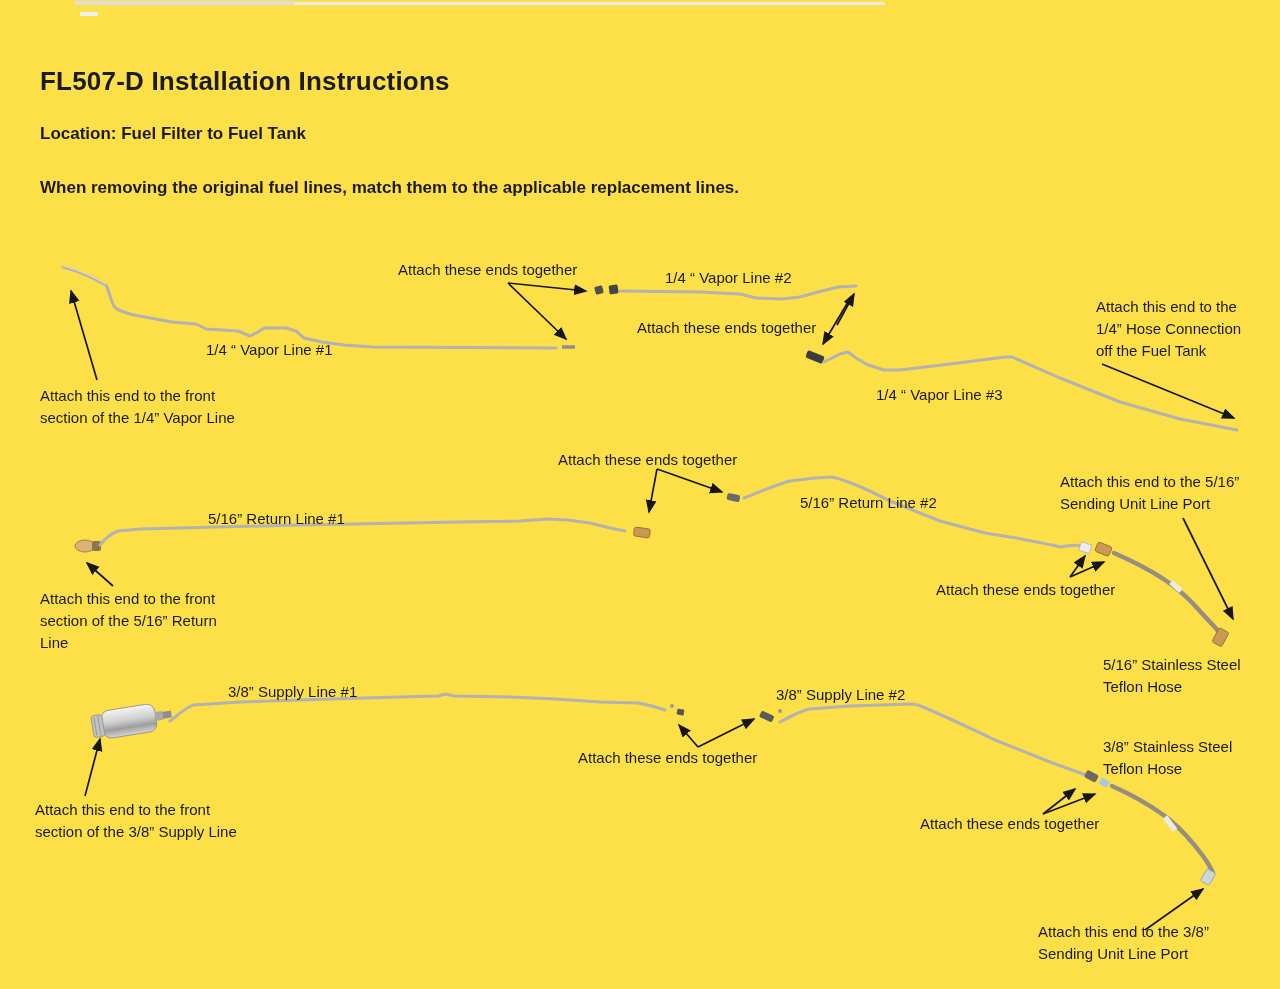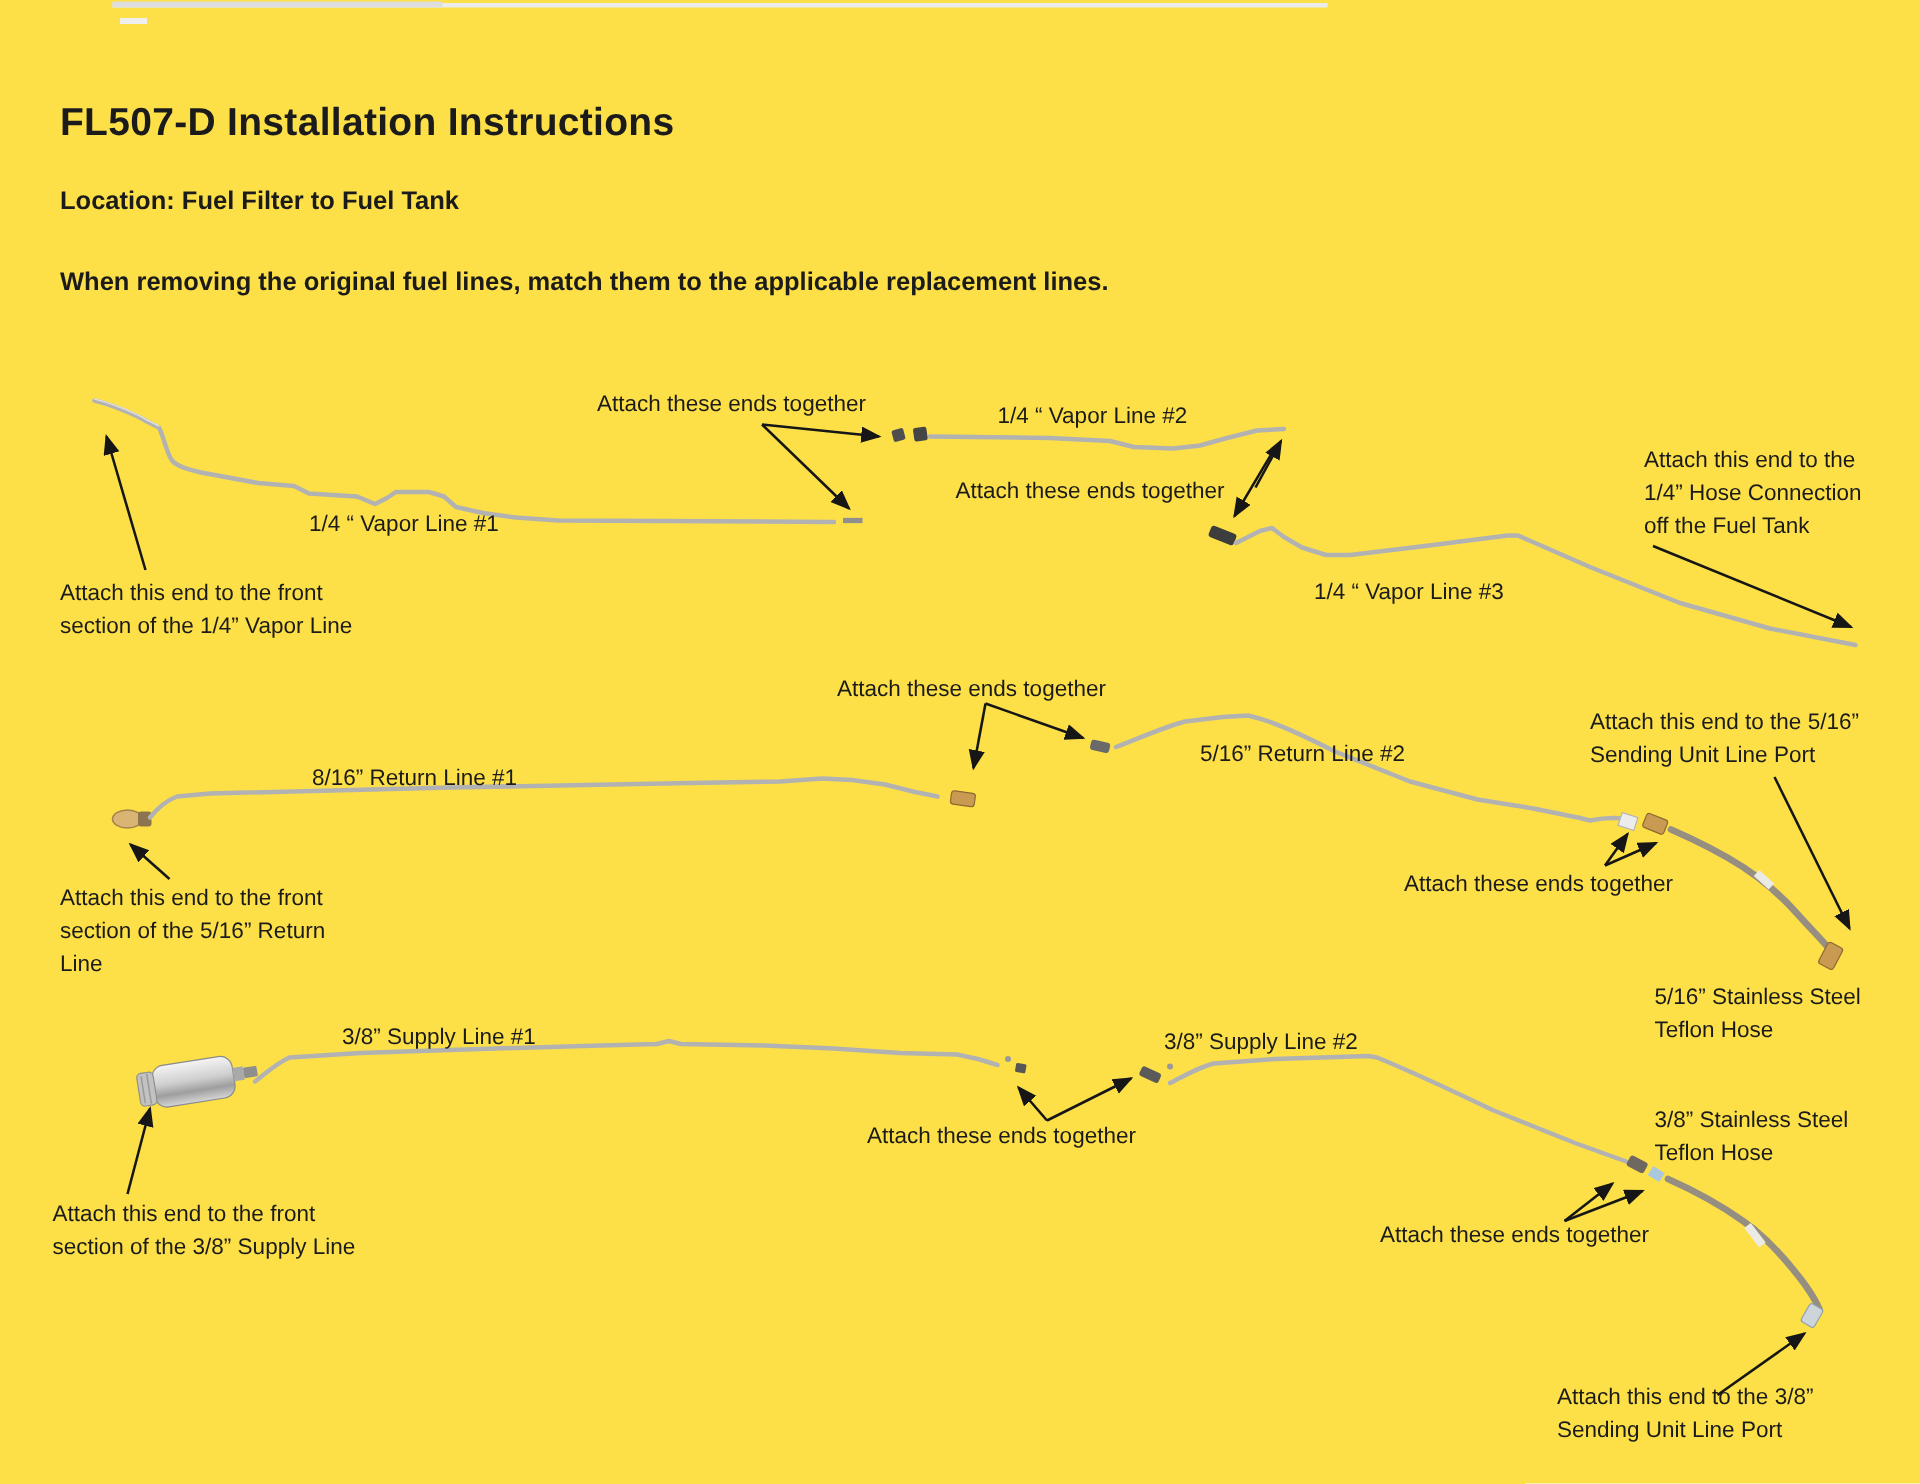--- a/index.html
+++ b/index.html
@@ -131,21 +131,21 @@
   <div class="abs lbl" style="left:665px;top:269px;">1/4 “ Vapor Line #2</div>
   <div class="abs lbl" style="left:876px;top:386px;">1/4 “ Vapor Line #3</div>
   <div class="abs lbl" style="left:398px;top:261px;">Attach these ends together</div>
   <div class="abs lbl" style="left:637px;top:319px;">Attach these ends together</div>
   <div class="abs note" style="left:40px;top:385px;">Attach this end  to the front
 section of the 1/4” Vapor Line</div>
   <div class="abs note" style="left:1082px;top:296px;margin-left:14px;">Attach this end to the
 1/4” Hose Connection
 off the Fuel Tank</div>
 
-  <div class="abs lbl" style="left:208px;top:510px;">8/16” Return Line #1</div>
+  <div class="abs lbl" style="left:208px;top:510px;">5/16” Return Line #1</div>
   <div class="abs lbl" style="left:800px;top:494px;">5/16” Return Line #2</div>
   <div class="abs lbl" style="left:558px;top:451px;">Attach these ends together</div>
   <div class="abs lbl" style="left:936px;top:581px;">Attach these ends together</div>
   <div class="abs note" style="left:40px;top:588px;">Attach this end to the front
 section of the 5/16” Return
 Line</div>
   <div class="abs note" style="left:1050px;top:471px;margin-left:10px;">Attach this end to the 5/16”
 Sending Unit Line Port</div>
   <div class="abs note" style="left:1103px;top:654px;">5/16” Stainless Steel
 Teflon Hose</div>

